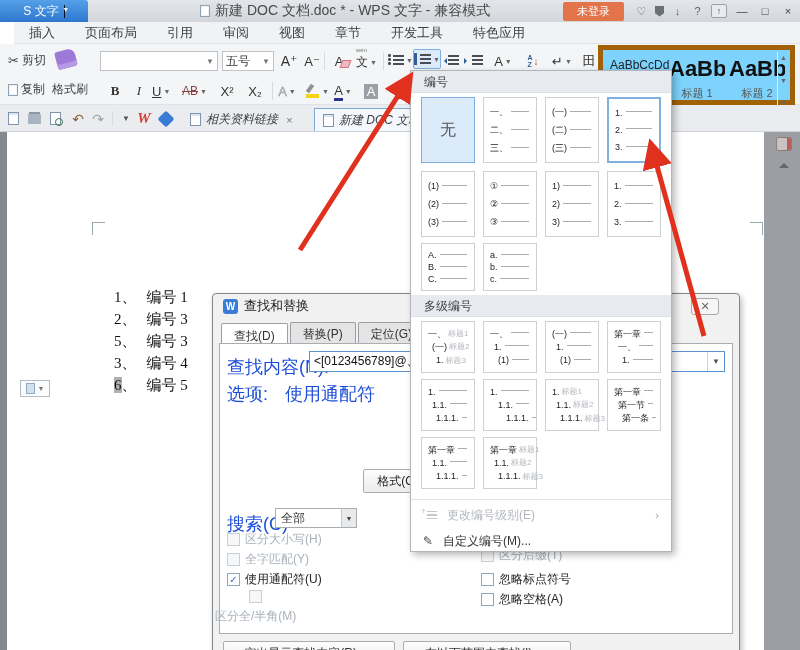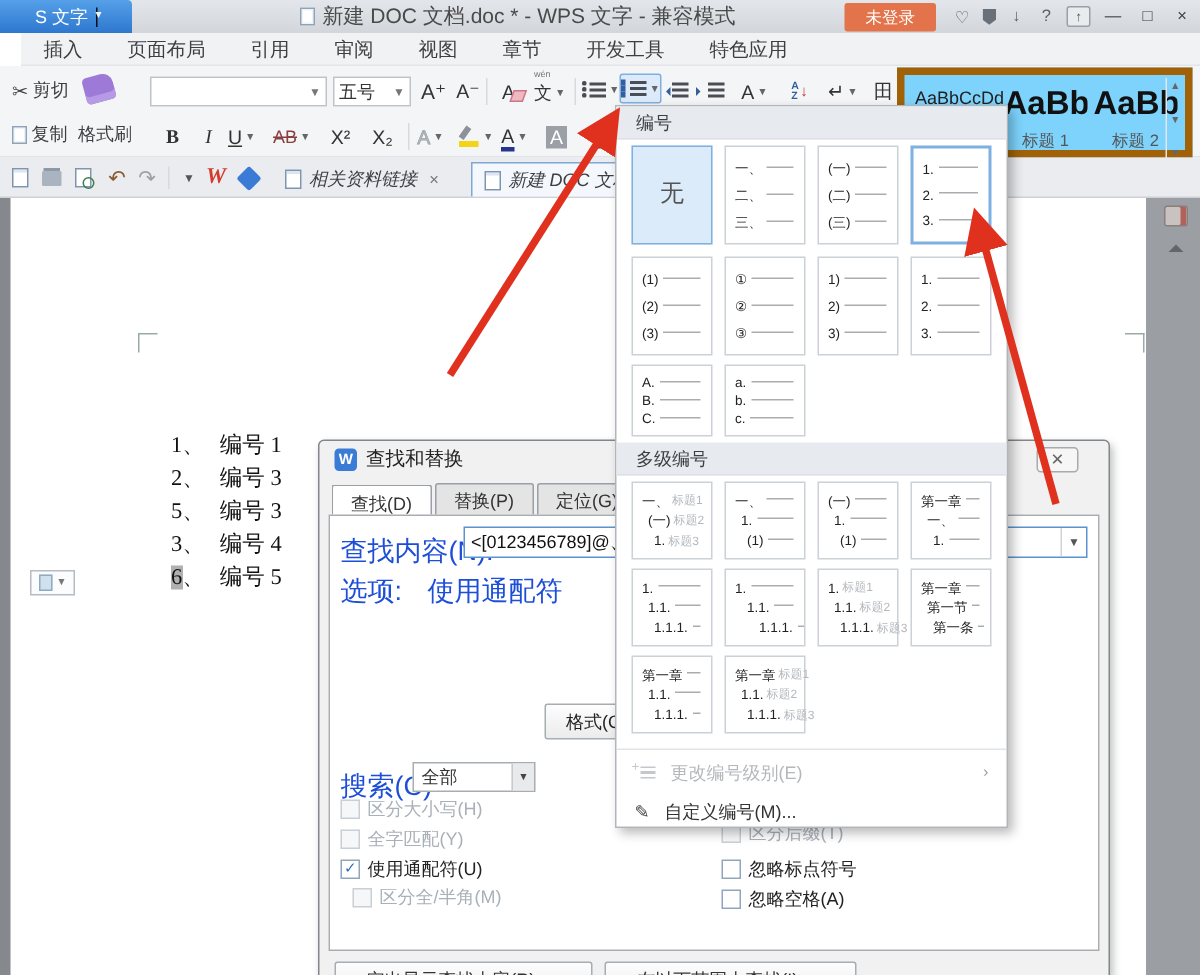--- a/index.html
+++ b/index.html
@@ -440,21 +440,21 @@
           <span class="lbl">区分大小写(H)</span>
         </label>
         <label class="cb dis" style="left: 14px; top: 257px;">
           <span class="box"></span>
           <span class="lbl">全字匹配(Y)</span>
         </label>
         <label class="cb" style="left: 14px; top: 277px;">
           <span class="box">✓</span>
           <span class="lbl">使用通配符(U)</span>
         </label>
-        <label class="cb dis" style="left: 22px; top: 296px;">
+        <label class="cb dis" style="left: 2px; top: 296px; flex-direction: column;">
           <span class="box"></span>
           <span class="lbl">区分全/半角(M)</span>
         </label>
       </div>
     <div id="cbRight">
         <label class="cb dis" style="left: 268px; top: 253px;">
           <span class="box"></span>
           <span class="lbl">区分后缀(T)</span>
         </label>
         <label class="cb" style="left: 268px; top: 277px;">

